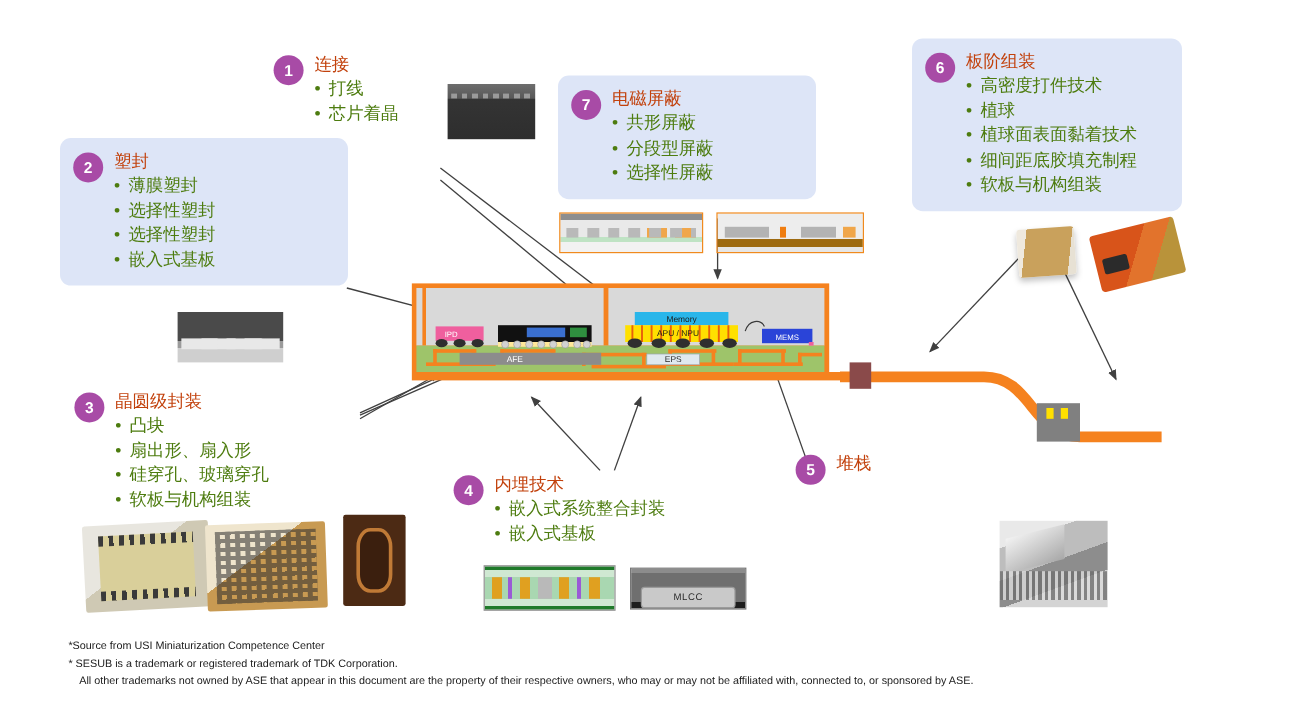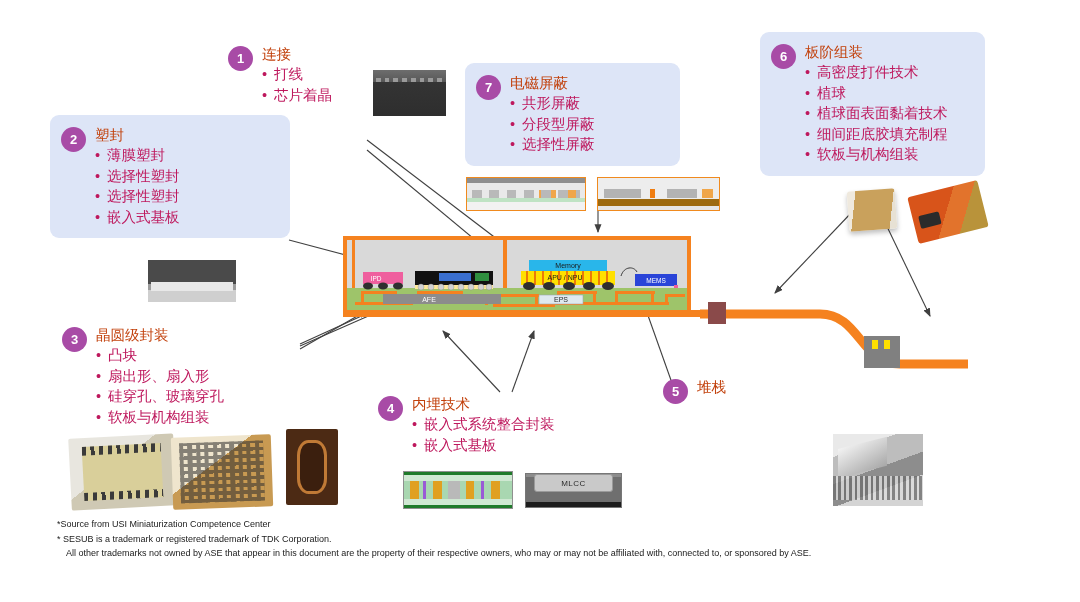--- a/index.html
+++ b/index.html
@@ -45,21 +45,21 @@
   .ctext { flex: 1 1 auto; }
   .ctitle {
     font-size: 14.5px;
     color: #c2410c;
     line-height: 1.38;
     white-space: nowrap;
   }
   .clist { margin: 0; padding: 0; list-style: none; }
   .clist li {
     font-size: 14.5px;
-    color: #be185d;
+    color: #4d7c0f;
     line-height: 1.42;
     white-space: nowrap;
     padding-left: 12px;
     position: relative;
   }
   .clist li:before {
     content: "•";
     position: absolute;
     left: 0; top: 0;
   }
@@ -161,21 +161,21 @@
   }
   .ph-embed:after {
     content: "";
     position: absolute; left: 6%; right: 6%; top: 24%; height: 52%;
     background:
       linear-gradient(90deg,#e0a020 0 9%,transparent 9% 14%,#9a5ad6 14% 17%,transparent 17% 24%,#e0a020 24% 33%,transparent 33% 40%,#b9b9b9 40% 52%,transparent 52% 58%,#e0a020 58% 67%,transparent 67% 74%,#9a5ad6 74% 77%,transparent 77% 84%,#e0a020 84% 94%,transparent 94% 100%);
   }
   .ph-mlcc {
     background: linear-gradient(180deg,#8c8c8c 0 10%,#6f6f6f 10% 84%,#1d1d1d 84% 100%);
     border: 1px solid #777;
-    display: flex; align-items: flex-start; justify-content: center;
+    display: flex; align-items: flex-end; justify-content: center;
   }
   .ph-mlcc .mlcc-body {
     width: 84%; height: 56%;
     background: #c9c9c9;
     border: 1px solid #9a9a9a;
     border-radius: 3px;
     display: flex; align-items: center; justify-content: center;
     font-size: 8px; color: #2a2a2a; letter-spacing: .5px;
   }
   .ph-cap {
@@ -206,21 +206,21 @@
   .ph-stack:before {
     content: "";
     position: absolute; left: 6%; top: 12%; width: 54%; height: 40%;
     background: linear-gradient(160deg,#f2f2f2,#a8a8a8);
     transform: skewY(-14deg);
   }
 
   .footnote {
     position: absolute;
     left: 57px;
-    top: 517px;
+    top: 531px;
     font-size: 9px;
     color: #1a1a1a;
     line-height: 1.62;
     white-space: nowrap;
   }
   .footnote .indent { padding-left: 9px; }
 </style>
 </head>
 <body>
 

